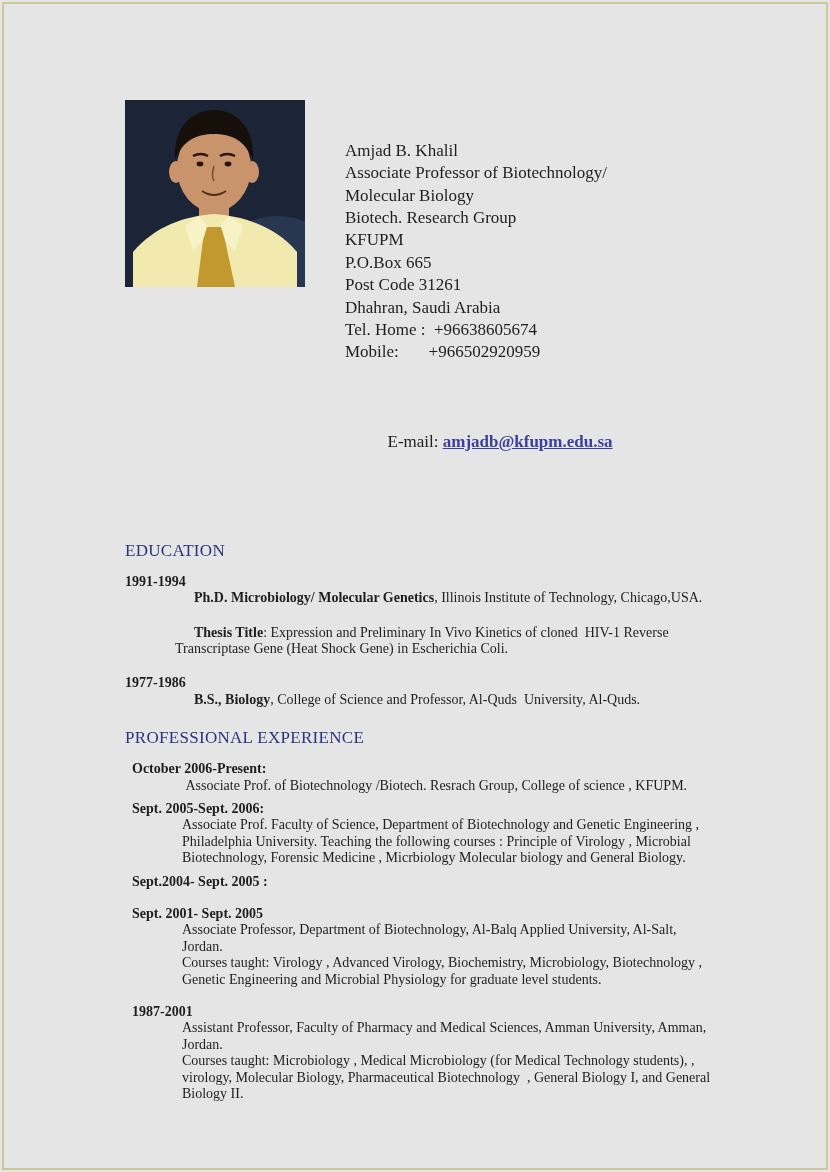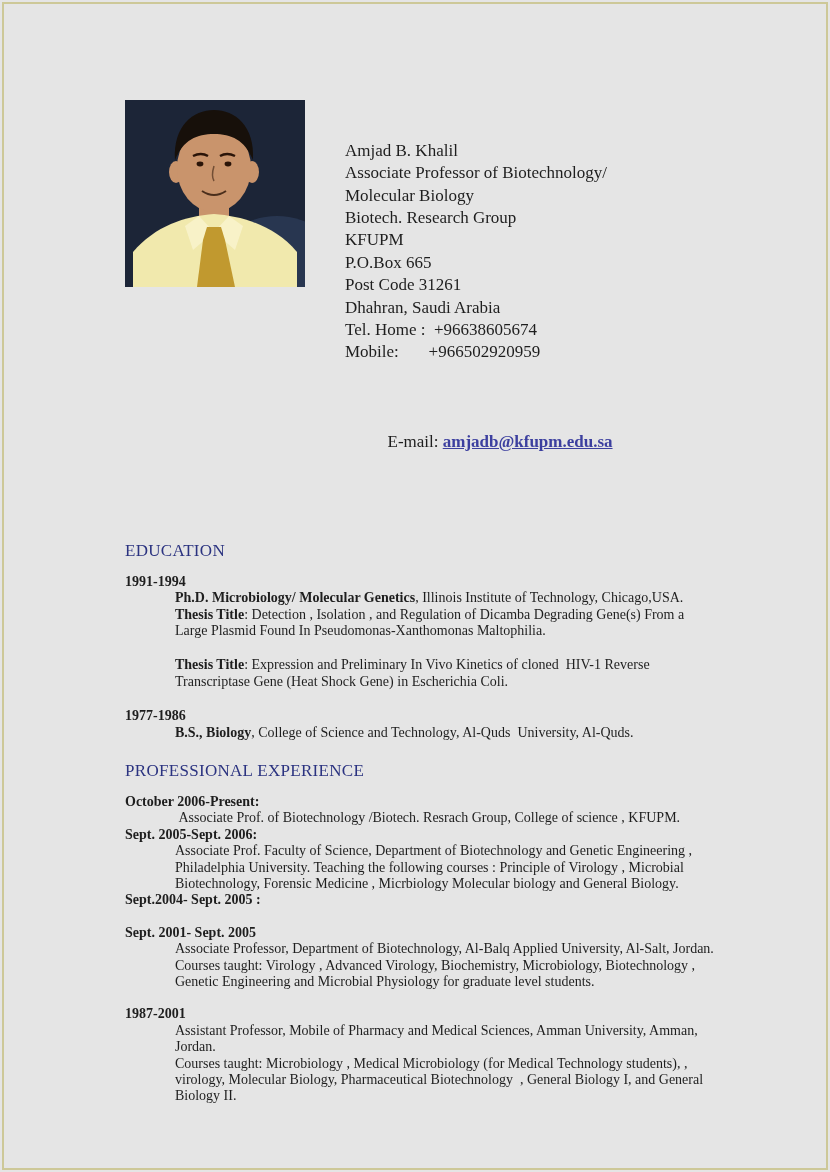--- a/index.html
+++ b/index.html
@@ -13,23 +13,23 @@
   .header{display:flex;align-items:flex-start;}
   .photo{width:180px;height:187px;flex:0 0 auto;margin-top:5px;display:block;}
   .contact{margin-left:40px;font-size:17px;line-height:22.4px;white-space:pre-wrap;}
   .contact-line{min-height:22.4px;}
   .email{color:var(--link);text-decoration:underline;cursor:pointer;font-weight:bold;}
   .sec{font-size:17px;line-height:20px;font-weight:normal;color:var(--heading);
        letter-spacing:.3px;margin:20px 0 13px 0;}
   .entry{font-size:14px;line-height:16.4px;}
   .period{font-weight:bold;}
   .detail{margin-left:50px;white-space:pre-wrap;}
-  .detail b{font-weight:bold;}
+  .detail b{font-weight:bold;margin-left:19px;}
   .edu-entry{margin-bottom:18px;}
-  .exp-entry{margin:0;}
+  .exp-entry{margin:7px;}
   .exp-entry.spaced{margin-top:16px;}
 </style>
 </head>
 <body>
 
 <div class="page">
   <div class="frame"></div>
   <div class="content">
 
     <div class="header">
@@ -59,28 +59,28 @@
         <div class="contact-line">
           <span>E-mail: </span><a class="email">amjadb@kfupm.edu.sa</a>
         </div>
       </div>
     </div>
 
     <h2 class="sec">EDUCATION</h2>
     <div id="edu-entries">
         <div class="entry edu-entry">
           <div class="period">1991-1994</div>
-          <div class="detail"><div class="line"><b>Ph.D. Microbiology/ Molecular Genetics</b><span>, Illinois Institute of Technology, Chicago,USA.</span></div><div class="line"><b>Thesis Title</b><span>: Detection , Isolation , and Regulation of Dicamba Degrading Gene(s) From a Large Plasmid Found In Pseudomonas-Xanthomonas Maltophilia.</span></div></div>
+          <div class="detail"><div class="line"><b>Ph.D. Microbiology/ Molecular Genetics</b><span>, Illinois Institute of Technology, Chicago,USA.</span></div></div>
         </div>
         <div class="entry edu-entry">
           <div class="detail"><div class="line"><b>Thesis Title</b><span>: Expression and Preliminary In Vivo Kinetics of cloned  HIV-1 Reverse Transcriptase Gene (Heat Shock Gene) in Escherichia Coli.</span></div></div>
         </div>
         <div class="entry edu-entry">
           <div class="period">1977-1986</div>
-          <div class="detail"><div class="line"><b>B.S., Biology</b><span>, College of Science and Technology, Al-Quds  University, Al-Quds.</span></div></div>
+          <div class="detail"><div class="line"><b>B.S., Biology</b><span>, College of Science and Professor, Al-Quds  University, Al-Quds.</span></div></div>
         </div>
       </div>
 
     <h2 class="sec">PROFESSIONAL EXPERIENCE</h2>
     <div id="exp-entries">
         <div class="entry exp-entry">
           <div class="period">October 2006-Present:</div>
           <div class="detail"><div class="para"> Associate Prof. of Biotechnology /Biotech. Resrach Group, College of science , KFUPM.</div></div>
         </div>
         <div class="entry exp-entry">
@@ -89,18 +89,18 @@
         </div>
         <div class="entry exp-entry">
           <div class="period">Sept.2004- Sept. 2005 :</div>
         </div>
         <div class="entry exp-entry spaced">
           <div class="period">Sept. 2001- Sept. 2005</div>
           <div class="detail"><div class="para">Associate Professor, Department of Biotechnology, Al-Balq Applied University, Al-Salt, Jordan.</div><div class="para">Courses taught: Virology , Advanced Virology, Biochemistry, Microbiology, Biotechnology , Genetic Engineering and Microbial Physiology for graduate level students.</div></div>
         </div>
         <div class="entry exp-entry spaced">
           <div class="period">1987-2001</div>
-          <div class="detail"><div class="para">Assistant Professor, Mobile of Pharmacy and Medical Sciences, Amman University, Amman, Jordan.</div><div class="para">Courses taught: Microbiology , Medical Microbiology (for Medical Technology students), , virology, Molecular Biology, Pharmaceutical Biotechnology  , General Biology I, and General Biology II.</div></div>
+          <div class="detail"><div class="para">Assistant Professor, Faculty of Pharmacy and Medical Sciences, Amman University, Amman, Jordan.</div><div class="para">Courses taught: Microbiology , Medical Microbiology (for Medical Technology students), , virology, Molecular Biology, Pharmaceutical Biotechnology  , General Biology I, and General Biology II.</div></div>
         </div>
       </div>
 
   </div>
 </div>
 
 </body></html>

